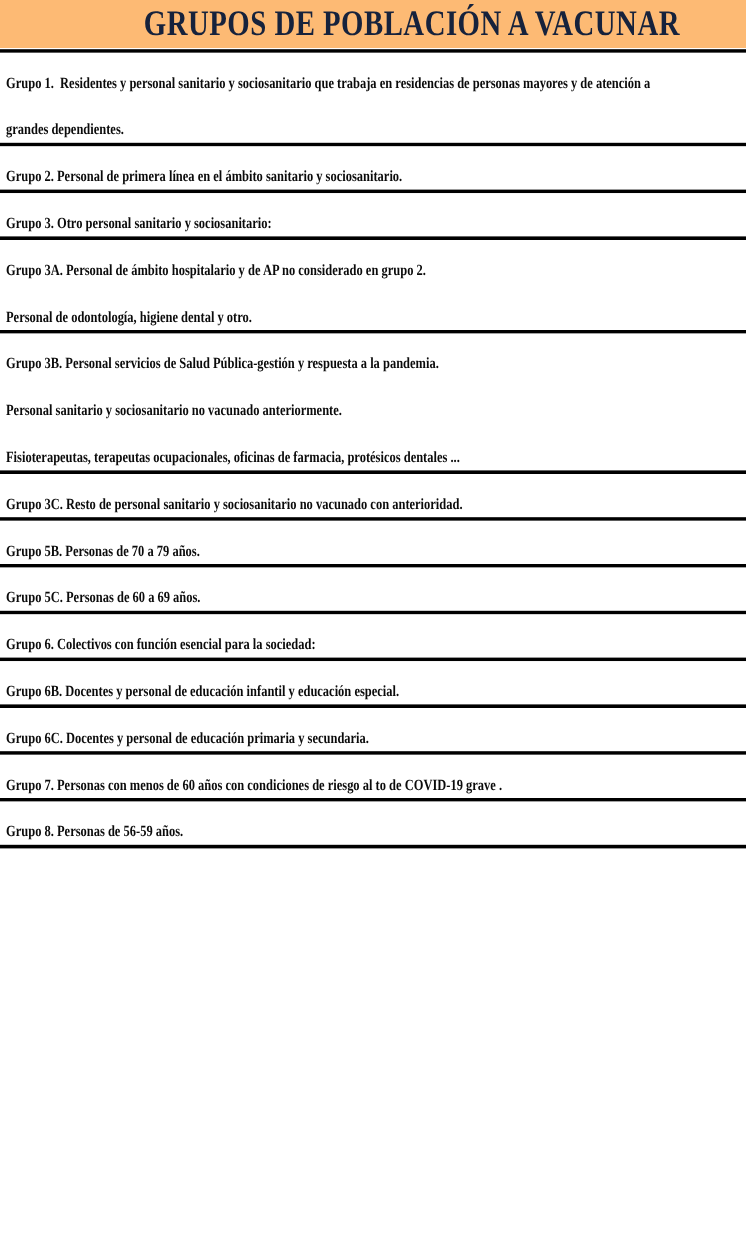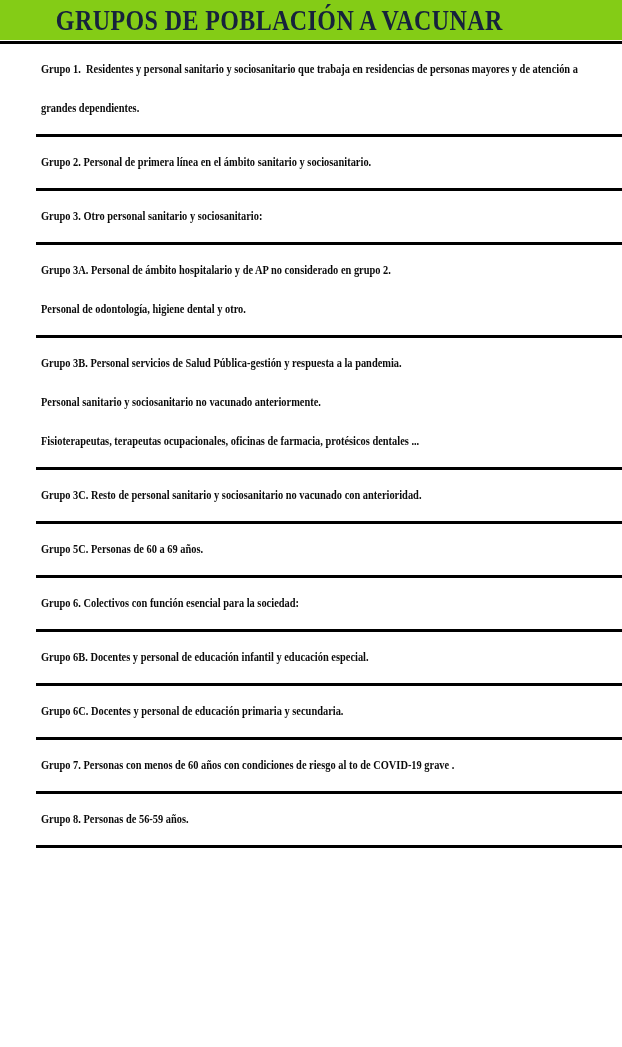--- a/index.html
+++ b/index.html
@@ -8,24 +8,24 @@
   }
   body {
     width: 622px;
     height: 1047px;
     background: #ffffff;
     overflow: hidden;
     font-family: "Liberation Serif", serif;
   }
   .header {
     height: 40px;
-    background: #84cc16;
+    background: #fdba74;
     display: flex;
     align-items: center;
-    justify-content: flex-start;
+    justify-content: flex-end;
   }
   .header-title {
     font-family: "Liberation Serif", serif;
     font-size: 30px;
     font-weight: bold;
     color: #16223c;
     white-space: pre;
     transform: scaleX(0.8);
     transform-origin: 50% 50%;
     letter-spacing: 0.5px;
@@ -36,23 +36,22 @@
   }
   .header-rule {
     height: 3px;
     background: #000000;
   }
   .groups-table {
     width: 622px;
   }
   .row {
     border-bottom: 3px solid #000000;
-    padding: 16px 6px 18px 5px;
+    padding: 16px 6px 3px 5px;
     background: #ffffff;
-    margin-left: 36px;
   }
   .line {
     font-family: "Liberation Serif", serif;
     font-size: 13px;
     font-weight: bold;
     color: #0b0b0b;
     line-height: 17px;
     margin-bottom: 22px;
     white-space: pre;
     transform: scaleX(0.8);
@@ -88,20 +87,23 @@
     </div>
     <div class="row">
       <div class="line">Grupo 3B. Personal servicios de Salud Pública-gestión y respuesta a la pandemia.</div>
       <div class="line">Personal sanitario y sociosanitario no vacunado anteriormente.</div>
       <div class="line">Fisioterapeutas, terapeutas ocupacionales, oficinas de farmacia, protésicos dentales ...</div>
     </div>
     <div class="row">
       <div class="line">Grupo 3C. Resto de personal sanitario y sociosanitario no vacunado con anterioridad.</div>
     </div>
     <div class="row">
+      <div class="line">Grupo 5B. Personas de 70 a 79 años.</div>
+    </div>
+    <div class="row">
       <div class="line">Grupo 5C. Personas de 60 a 69 años.</div>
     </div>
     <div class="row">
       <div class="line">Grupo 6. Colectivos con función esencial para la sociedad:</div>
     </div>
     <div class="row">
       <div class="line">Grupo 6B. Docentes y personal de educación infantil y educación especial.</div>
     </div>
     <div class="row">
       <div class="line">Grupo 6C. Docentes y personal de educación primaria y secundaria.</div>

